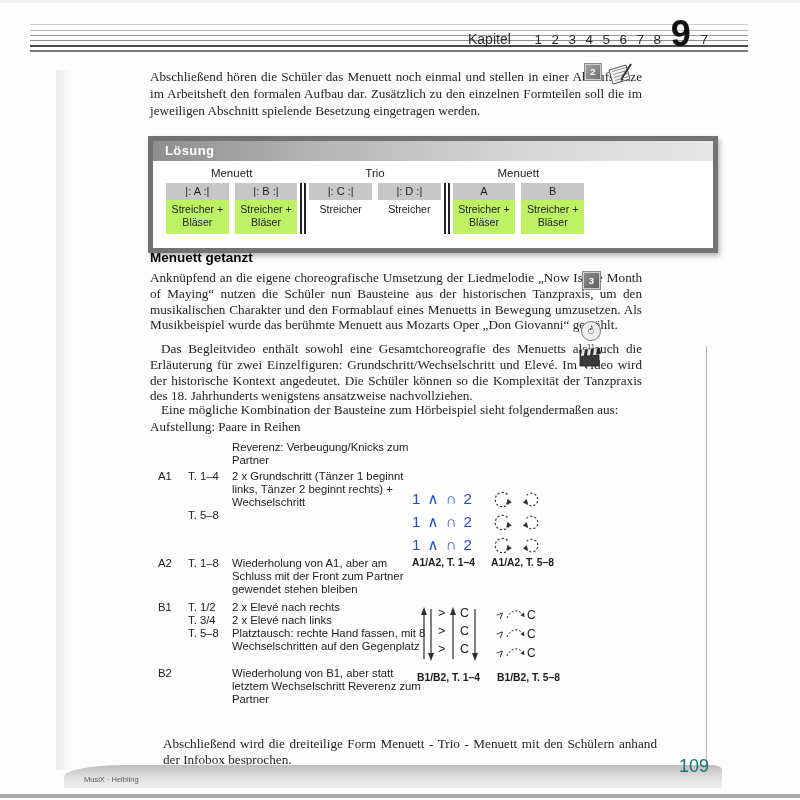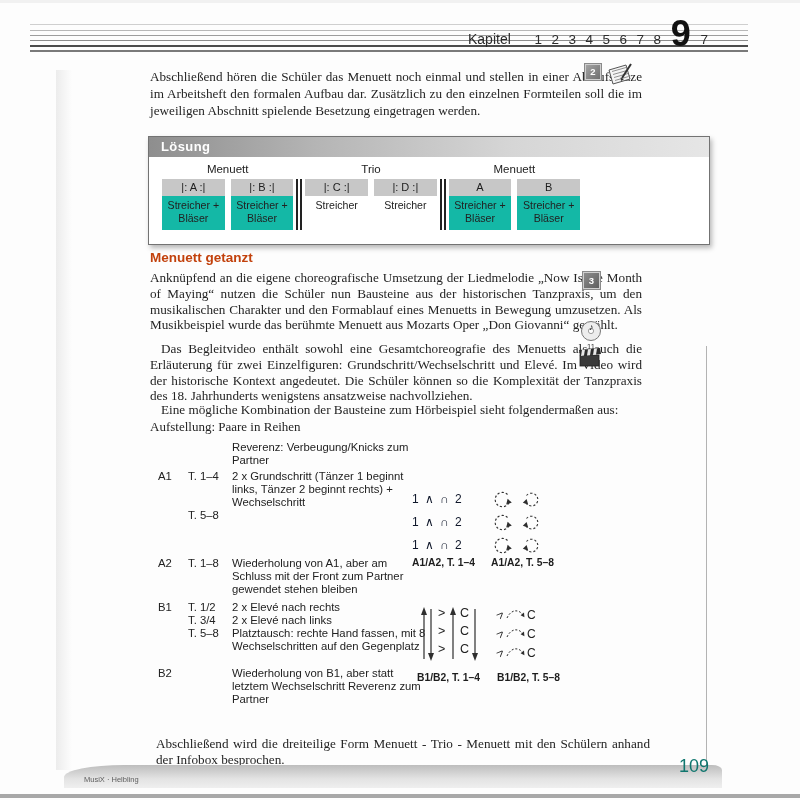--- a/index.html
+++ b/index.html
@@ -31,67 +31,67 @@
   .badge{position:absolute;width:14px;height:14px;text-align:center;
     font-family:"Liberation Sans", sans-serif;font-size:9.5px;font-weight:700;color:#fff;
     line-height:14px;background:linear-gradient(135deg,#a3a3a3,#6f6f6f);
     border:1px solid #cfcfcf;box-shadow:0 0 0 1px #8a8a8a;}
   .cd-wrap{position:absolute;left:578px;top:320px;width:26px;text-align:center;
     font-family:"Liberation Sans", sans-serif;}
   .cd-track{font-size:7.5px;color:#333;display:block;margin-top:0px;}
 
   
   .loes{position:absolute;left:148px;top:136px;width:560px;height:107px;background:#fff;
-    border:1px solid #737373;box-shadow:2px 3px 5px rgba(0,0,0,0.28);}
+    border:5px solid #737373;box-shadow:2px 3px 5px rgba(0,0,0,0.28);}
   .loes-head{height:20px;background:linear-gradient(90deg,#8e8e8e 0%,#b5b5b5 30%,#d6d6d6 65%,#e6e6e6 100%);
     color:#fff;font-family:"Liberation Sans", sans-serif;font-weight:700;font-size:13px;
     line-height:20px;padding-left:12px;letter-spacing:0.4px;}
   .loes-body{padding:6px 0 0 10px;width:424px;font-family:"Liberation Sans", sans-serif;}
   .frow{display:flex;}
   .fgroup{display:flex;flex:1;}
   .fcell{flex:1;margin:0 3px;text-align:center;}
   .dbar{width:6px;background:linear-gradient(90deg,#222 0 2px,rgba(0,0,0,0) 2px 4px,#222 4px 6px);}
   .dbar.hidden-bar{background:none;}
   .sec-label{font-size:11.5px;color:#222;height:16px;text-align:center;}
   .cellrow .fcell{background:#c7c7c7;font-size:11px;height:17px;line-height:17px;color:#1d1d1d;}
   .instrow{min-height:34px;}
   .instrow .fcell{font-size:10.6px;line-height:12.5px;padding:3px 2px 2px 2px;color:#222;}
-  .instrow .fcell.shaded{background:#14b8a6;}
+  .instrow .fcell.shaded{background:#bef264;}
 
   
   .h2{position:absolute;left:150px;top:250px;font-family:"Liberation Sans", sans-serif;
-      font-weight:700;font-size:13.5px;color:#c2410c;}
+      font-weight:700;font-size:13.5px;color:#000000;}
   .p1{left:150px;top:270px;width:492px;}
   .p2{left:150px;top:341px;width:492px;}
   .p3{left:150px;top:402px;width:494px;text-align:left;}
   .aufst{position:absolute;left:150px;top:419px;font-size:13px;color:#242424;}
 
   
   .dgroup{position:absolute;left:158px;width:268px;
     font-family:"Liberation Sans", sans-serif;font-size:11.3px;line-height:13px;color:#222;}
   .drow{display:flex;}
   .dpart{width:30px;}
   .dtakt{width:44px;}
   .ddesc{width:194px;}
 
   
   .figa{position:absolute;left:412px;top:487px;font-family:"Liberation Sans", sans-serif;}
   .figa-row{display:flex;align-items:center;height:23px;}
-  .glyphs{width:66px;font-size:12px;letter-spacing:1.5px;color:#0f172a;}
+  .glyphs{width:66px;font-size:15px;letter-spacing:1.5px;color:#1d4ed8;}
   .rots{display:flex;gap:8px;margin-left:14px;}
   .figlabel{position:absolute;font-family:"Liberation Sans", sans-serif;
     font-weight:700;font-size:10.3px;color:#1d1d1d;white-space:nowrap;}
   .figb-left{position:absolute;left:420px;top:604px;width:70px;height:60px;}
   .bl-abs{position:absolute;font-family:"Liberation Sans", sans-serif;
     font-size:12.5px;color:#222;line-height:1;}
   .figb-right{position:absolute;left:497px;top:605px;}
   .bswap{display:flex;align-items:center;height:19px;font-family:"Liberation Sans", sans-serif;
     font-size:12px;color:#222;}
   .bswap .d1{display:inline-block;transform:rotate(-45deg);margin-right:1px;}
-  .closing{left:156px;top:736px;width:494px;}
+  .closing{left:163px;top:736px;width:494px;}
 
   
   .footer-bar{position:absolute;left:64px;top:765px;width:658px;height:23px;
     background:linear-gradient(180deg,#bdbdbd,#e3e3e3 60%,#efefef);
     border-top-left-radius:60px 12px;border-top-right-radius:10px 5px;}
   .brand{position:absolute;left:84px;top:775px;font-family:"Liberation Sans", sans-serif;
     font-size:7.5px;color:#5d5d5d;}
   .pagenum{position:absolute;left:679px;top:756px;font-family:"Liberation Sans", sans-serif;
     font-size:18px;color:#0f766e;}
 

